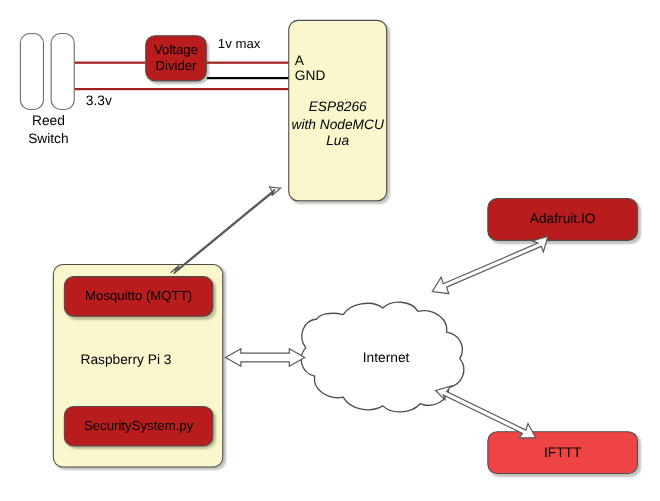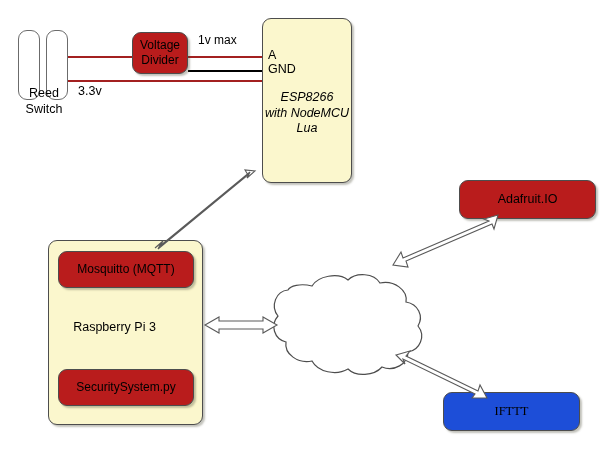--- a/index.html
+++ b/index.html
@@ -27,21 +27,21 @@
     color: #000000;
     line-height: 1.22;
   }
   .rounded {
     border-radius: 9px;
     border: 1px solid #4d4d4d;
     box-shadow: 2px 2px 2px rgba(80,80,60,0.35);
   }
   .fill-yellow { background: #fbf7cd; }
   .fill-cyan   { background: #b91c1c; }
-  .fill-green  { background: #1d4ed8; font-family: Liberation Serif, serif; }
+  .fill-green  { background: #ef4444; }
 
   .reed-bar {
     position: absolute;
     box-sizing: border-box;
     background: #ffffff;
     border: 1px solid #6b6b6b;
     border-radius: 9px;
   }
   .label {
     position: absolute;
@@ -69,21 +69,21 @@
   .node-text { display: block; }
 </style>
 </head>
 <body>
 
 <div id="canvas">
 
   <div class="reed-bar" style="left:18px; top:30px; width:22px; height:70px;"></div>
   <div class="reed-bar" style="left:46px; top:30px; width:22px; height:70px;"></div>
 
-  <div class="label" style="left:8px; top:86px; width:72px; text-align:center; font-size:12.5px;">Reed
+  <div class="label" style="left:8px; top:103px; width:72px; text-align:center; font-size:12.5px;">Reed
 Switch</div>
 
   <div class="wire wire-red" style="left:68px; top:56px; width:64px;"></div>
 
   <div class="wire wire-red" style="left:188px; top:56px; width:76px;"></div>
 
   <div class="wire wire-black" style="left:188px; top:70px; width:76px;"></div>
 
   <div class="wire wire-red" style="left:68px; top:80px; width:196px;"></div>
 
@@ -106,21 +106,21 @@
   <div class="label" style="left:48px; top:320px; width:133px; text-align:center; font-size:12.5px;">Raspberry Pi 3</div>
 
   <div class="node rounded fill-cyan" style="left:58px; top:369px; width:136px; height:37px; font-size:12px;">
     <span class="node-text">SecuritySystem.py</span>
   </div>
 
   <div class="node rounded fill-cyan" style="left:58px; top:251px; width:136px; height:37px; font-size:12px;">
     <span class="node-text">Mosquitto (MQTT)</span>
   </div>
 
-  <div class="node rounded fill-cyan" style="left:459px; top:180px; width:137px; height:39px; font-size:12.5px;">
+  <div class="node rounded fill-cyan" style="left:443px; top:180px; width:137px; height:39px; font-size:12.5px;">
     <span class="node-text">Adafruit.IO</span>
   </div>
 
   <div class="node rounded fill-green" style="left:443px; top:392px; width:137px; height:39px; font-size:12.5px;">
     <span class="node-text">IFTTT</span>
   </div>
 
   <svg class="overlay" viewBox="0 0 600 455" xmlns="http://www.w3.org/2000/svg">
 
     
@@ -170,14 +170,15 @@
      IFTTT (diagonal down-right, hollow) --&gt;
     <g stroke="#5a5a5a" stroke-width="1.1" fill="#ffffff">
       <path d="M 396 355
                L 410 351 L 406 356
                L 478 391 L 480 385 L 487 398
                L 472 398 L 475 394
                L 403 359 L 405 364 Z"></path>
     </g>
   </svg>
 
+  <div class="label" style="left:296px; top:318px; width:110px; text-align:center; font-size:12.5px;">Internet</div>
 
 </div>
 
 </body></html>

